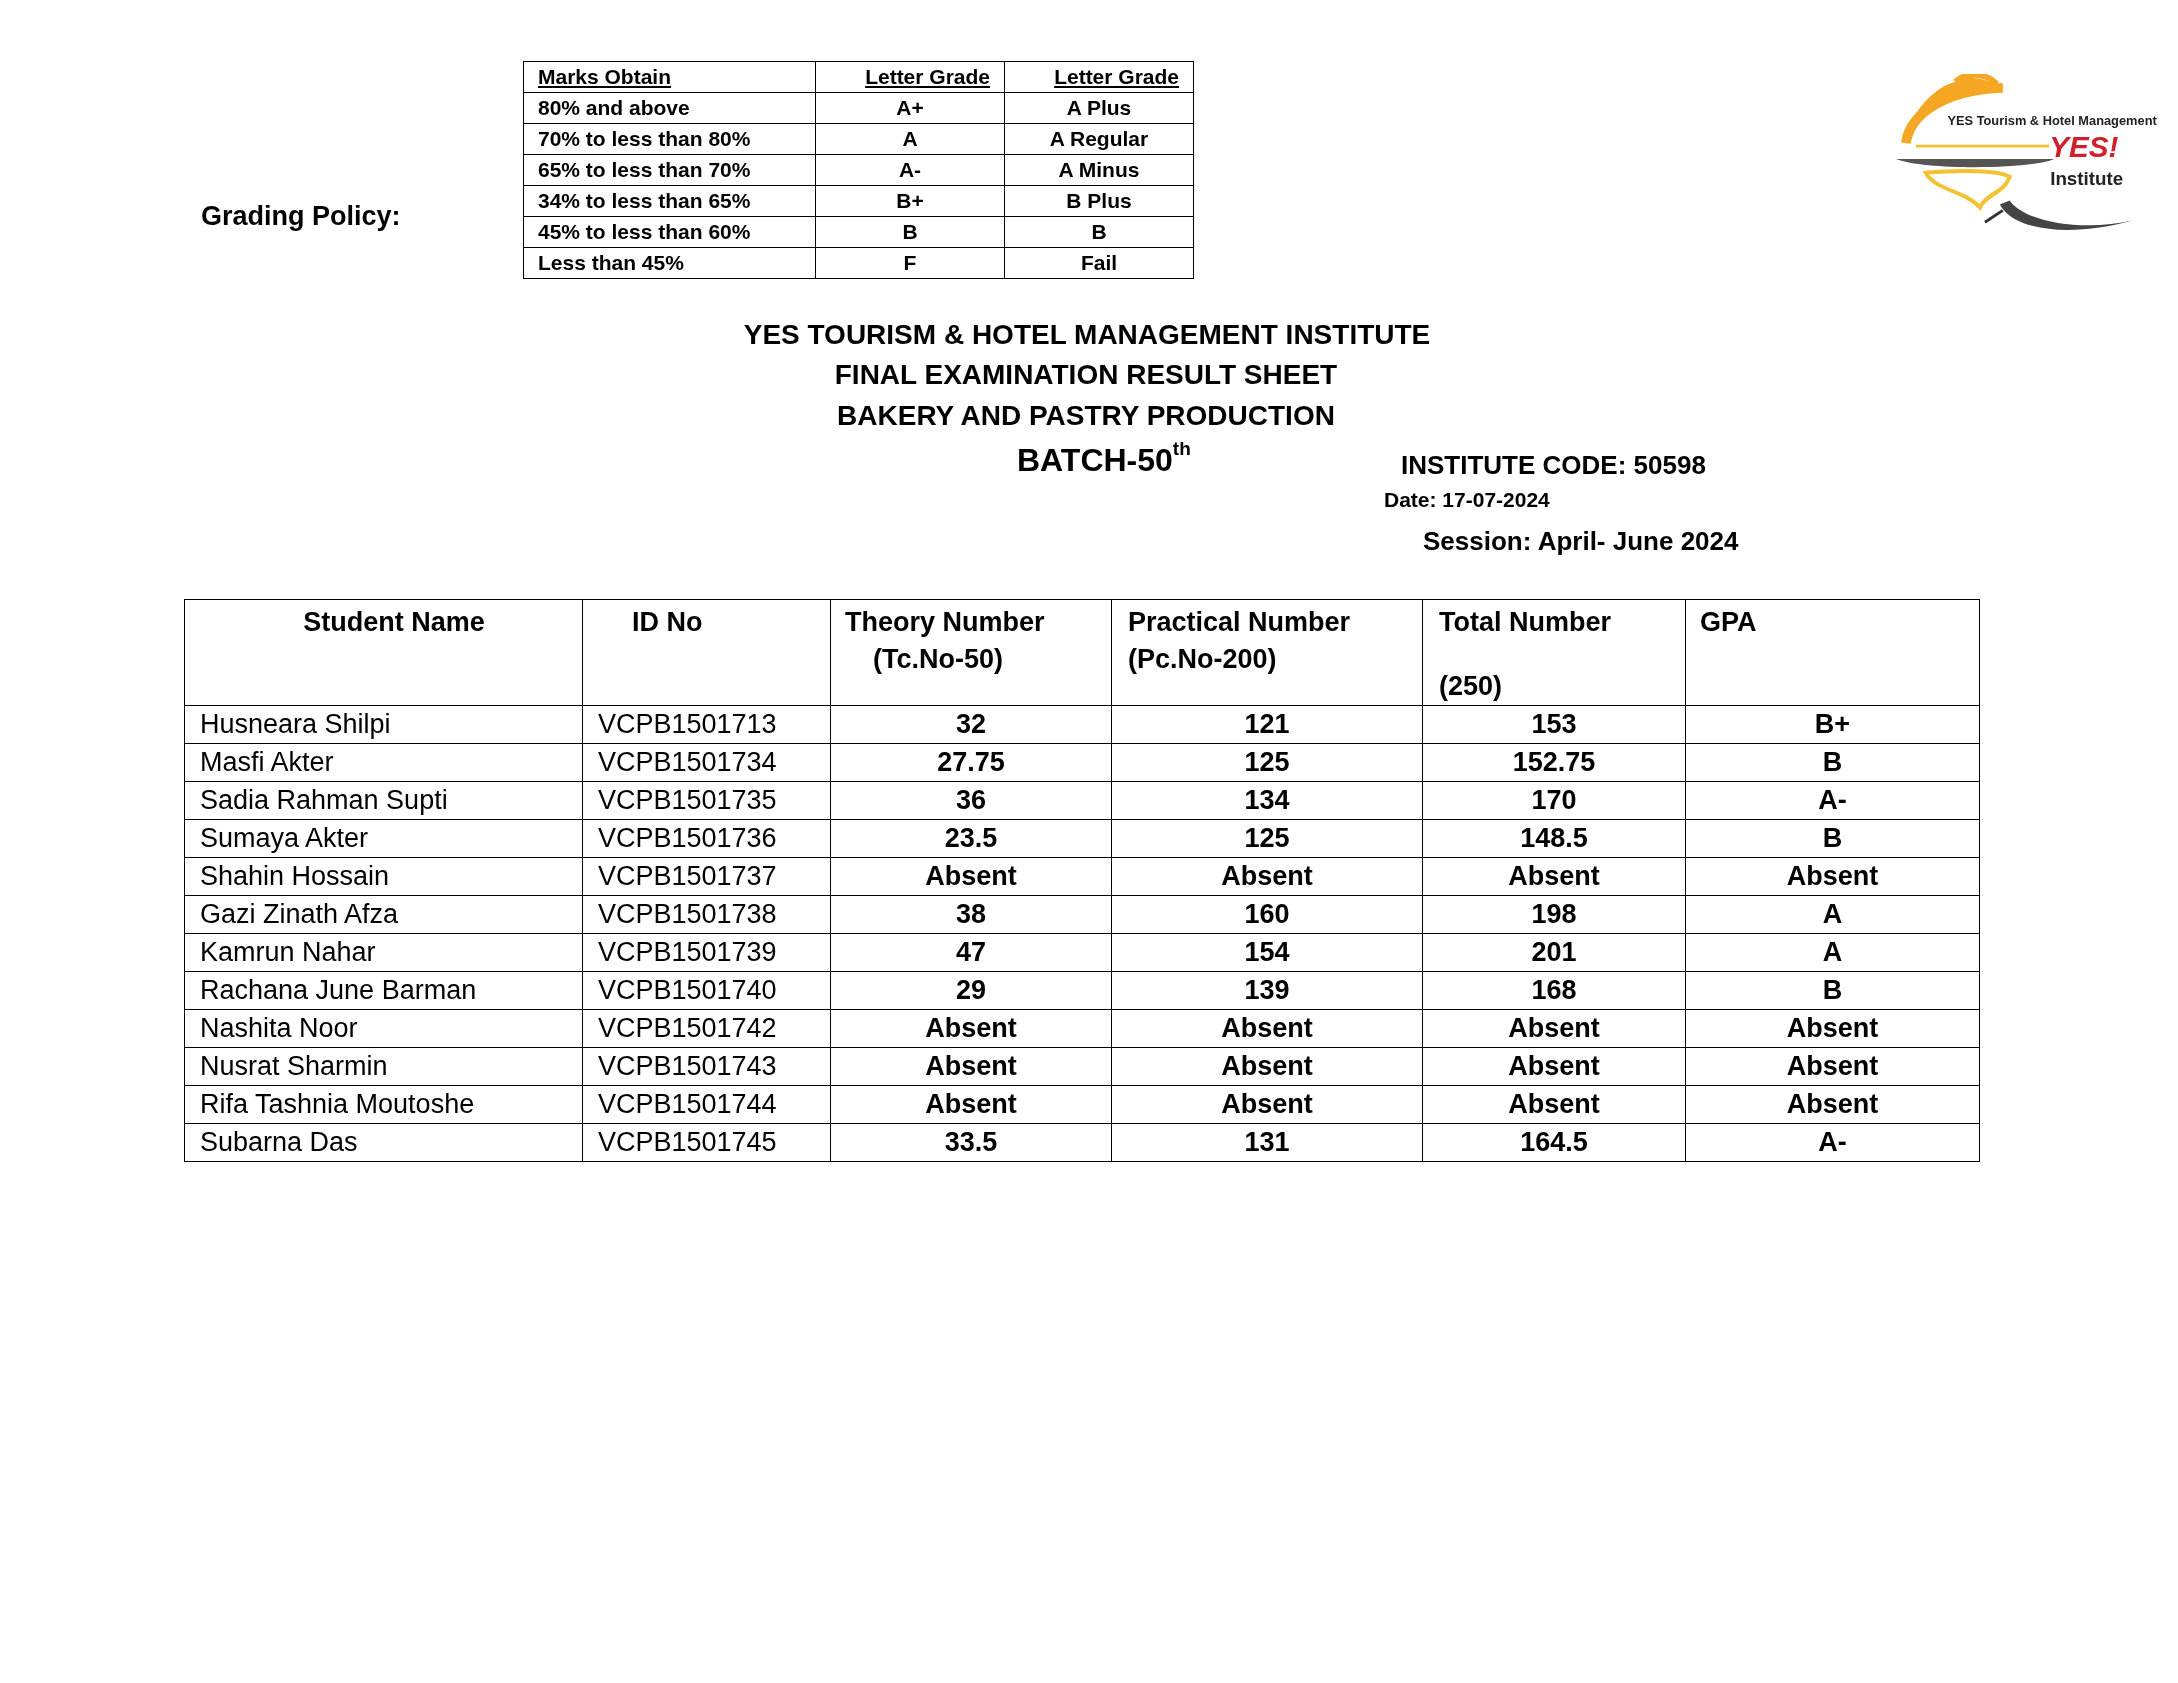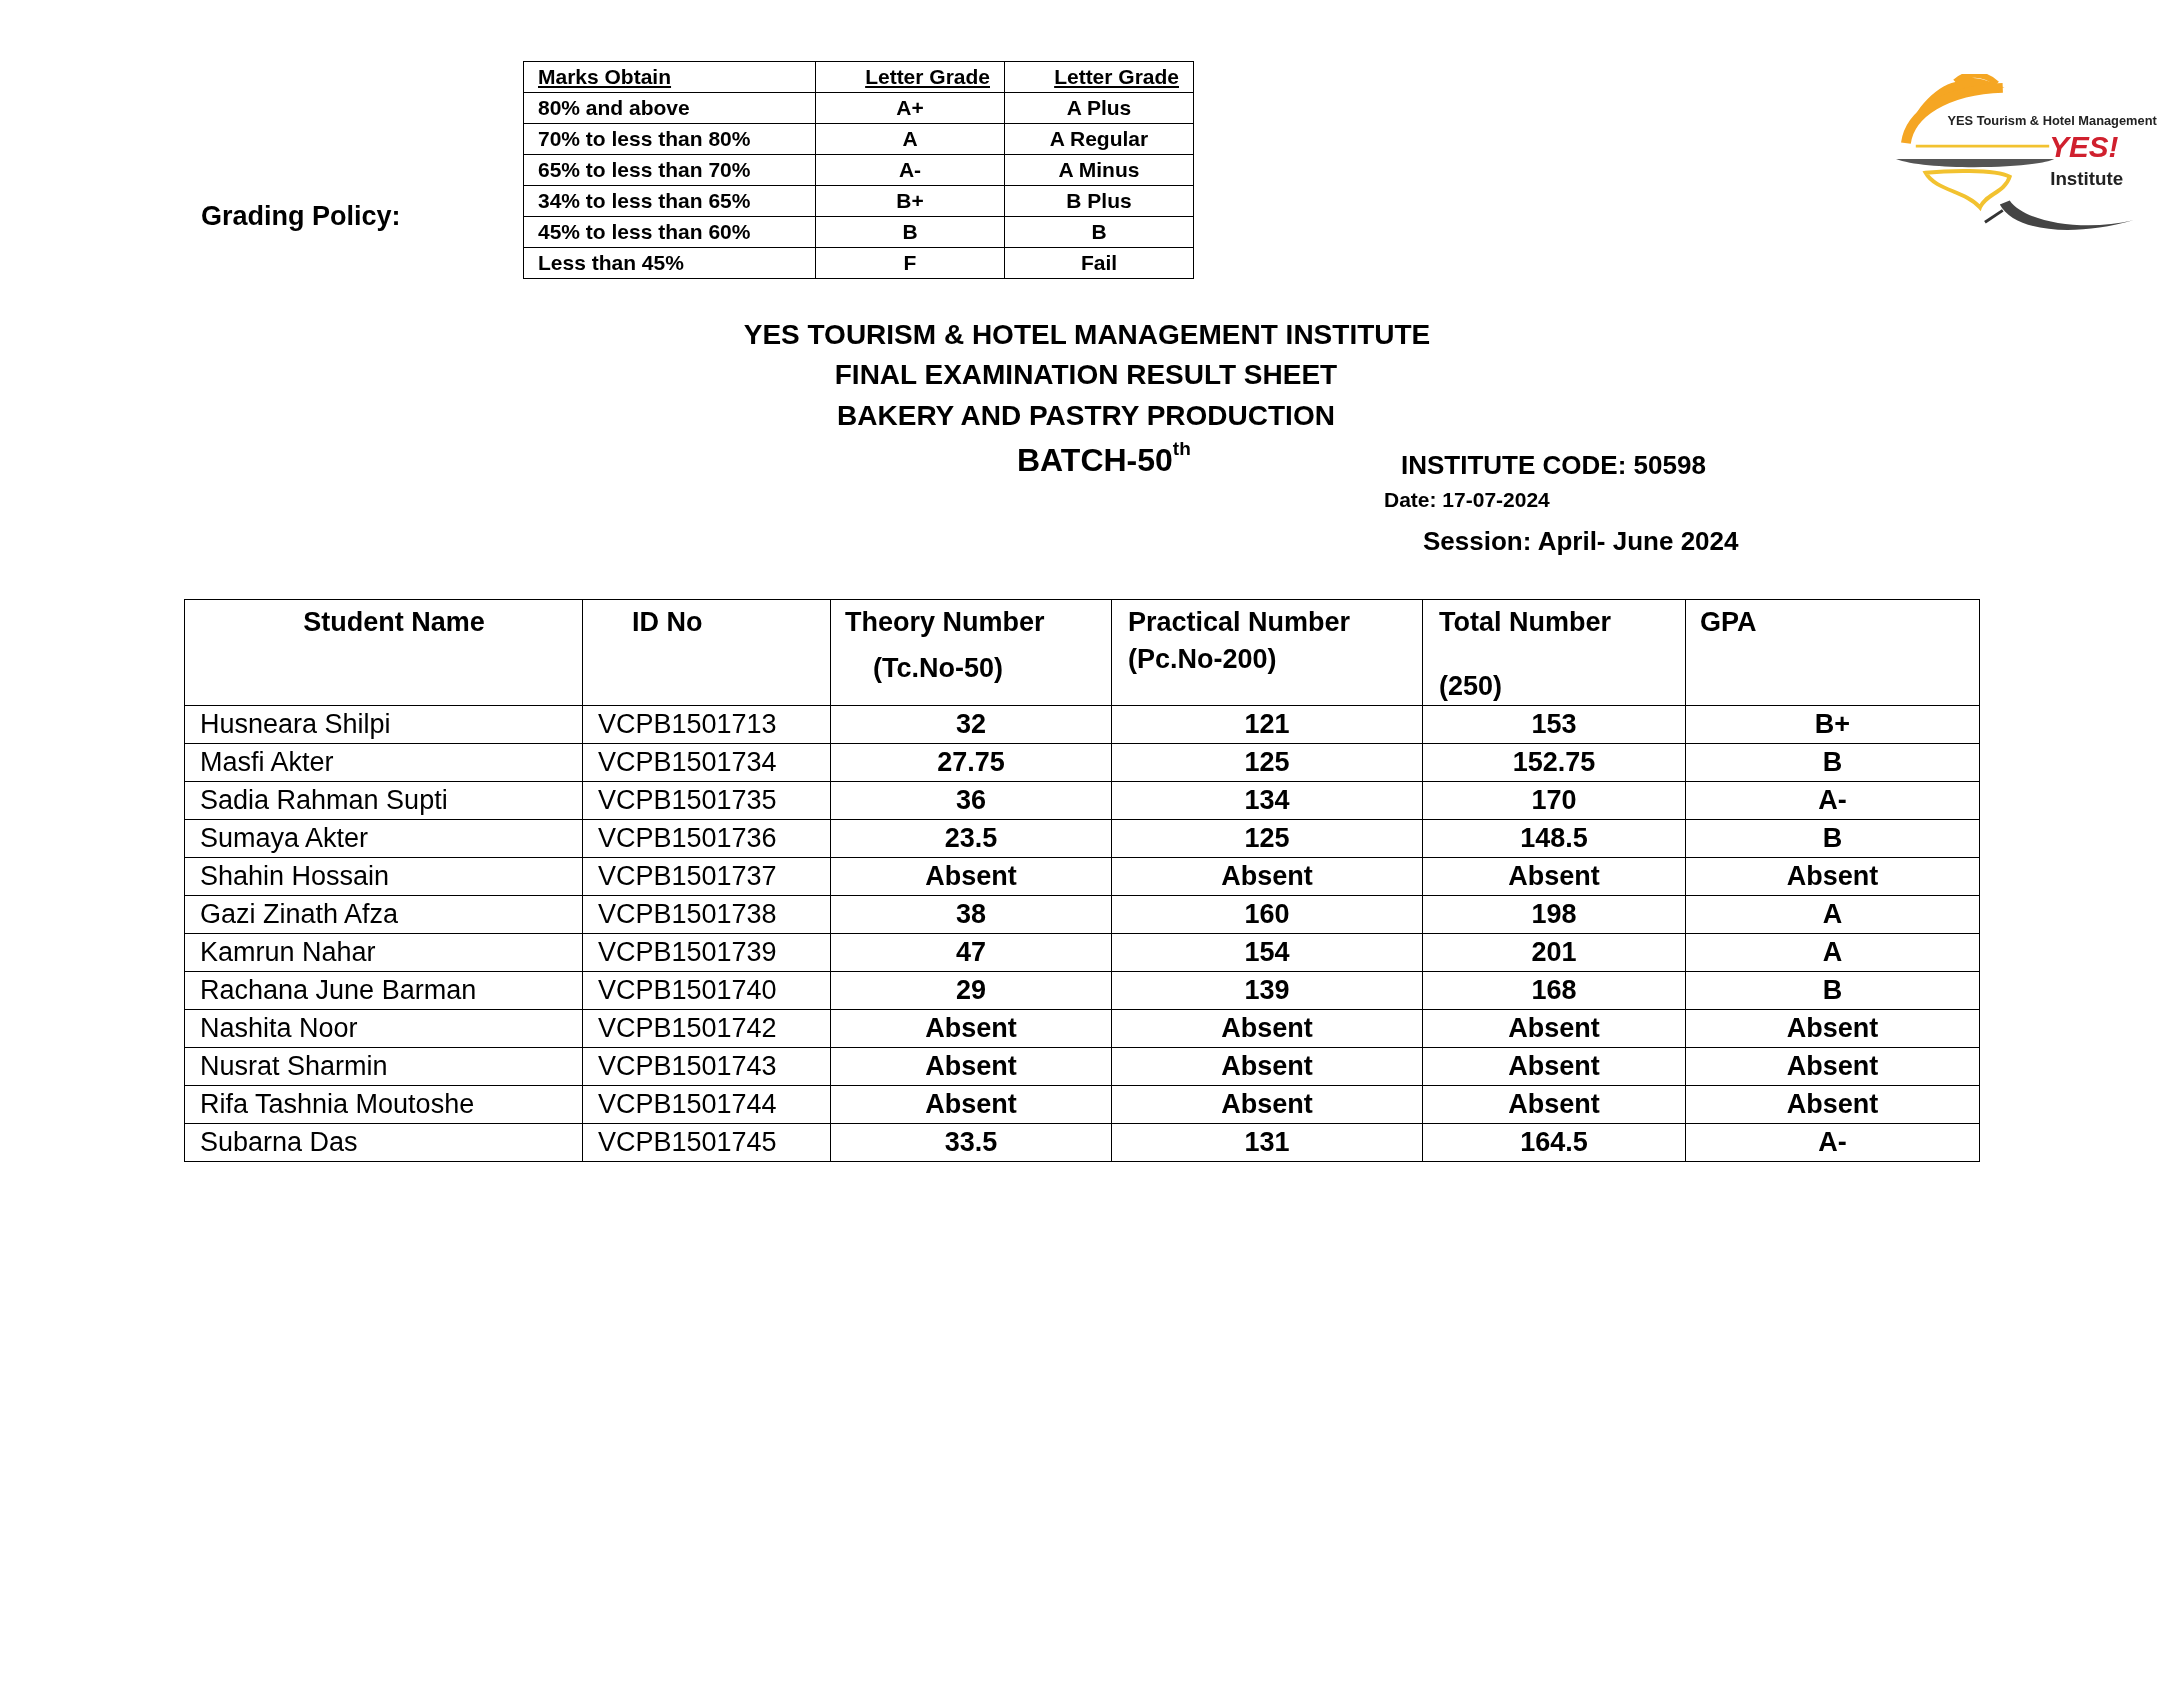--- a/index.html
+++ b/index.html
@@ -121,21 +121,21 @@
   <thead>
       <tr id="result-head">
         <th class="h0">
           <span style="display: block; text-align: center;">Student  Name</span>
         </th>
         <th class="h1">
           <span style="display: block;">ID No</span>
         </th>
         <th class="h2">
           <span style="display: block;">Theory Number</span>
-          <span style="display: block; padding-left: 28px; margin-top: 9px;">(Tc.No-50)</span>
+          <span style="display: block; padding-left: 28px;">(Tc.No-50)</span>
         </th>
         <th class="h3">
           <span style="display: block;">Practical Number</span>
           <span style="display: block;">(Pc.No-200)</span>
         </th>
         <th class="h4">
           <span style="display: block;">Total Number</span>
           <span style="display: block; margin-top: 27px;">(250)</span>
         </th>
         <th class="h5">

